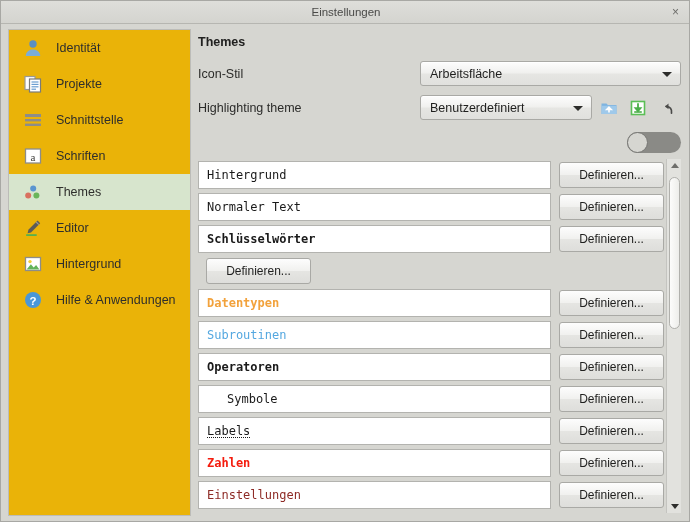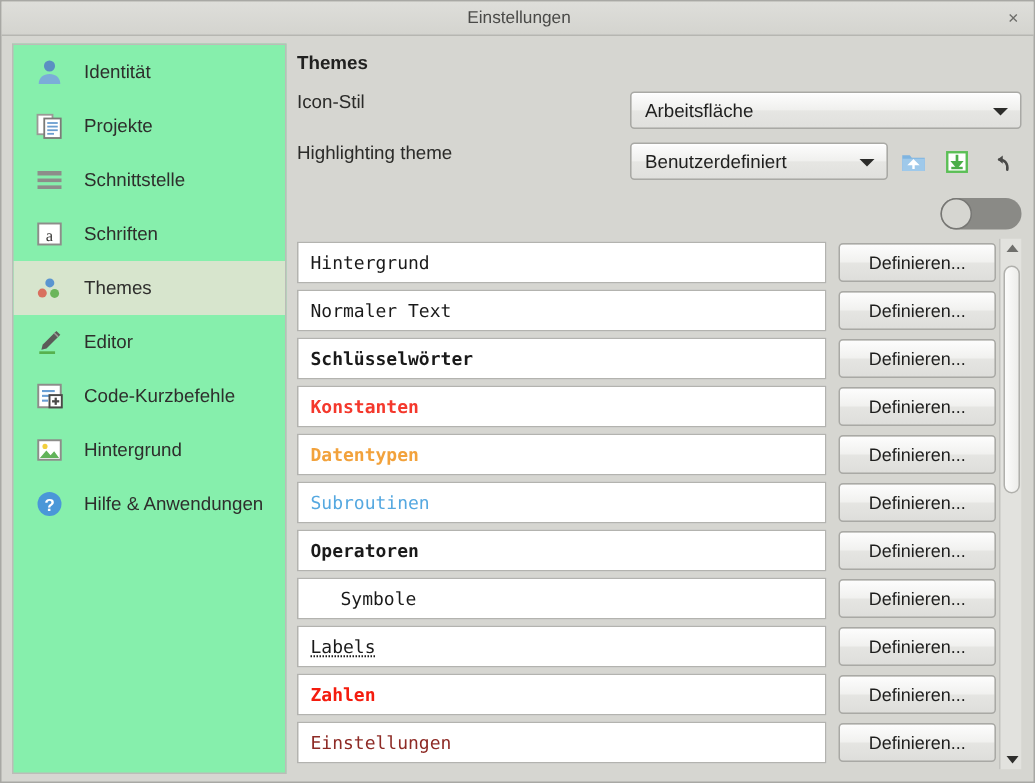--- a/index.html
+++ b/index.html
@@ -65,21 +65,21 @@
     box-sizing: border-box;
   }
 
   
   #sidebar {
     position: absolute;
     left: 7px;
     top: 5px;
     width: 183px;
     height: 487px;
-    background: #86efac;
+    background: #eab308;
     border: 1px solid #bcbcb8;
     box-sizing: border-box;
     overflow: hidden;
   }
   .side-item {
     position: relative;
     height: 36px;
     display: flex;
     align-items: center;
     padding-left: 13px;
@@ -122,21 +122,21 @@
     font-weight: bold;
     color: #212120;
   }
 
   .form-row {
     position: absolute;
     left: 3px;
     width: 483px;
     height: 26px;
     display: flex;
-    align-items: flex-start;
+    align-items: center;
   }
   #row-iconstyle { top: 32px; }
   #row-hltheme   { top: 66px; }
   #row-darkadapt { top: 100px; }
 
   .form-label {
     font-size: 12.5px;
     color: #2b2b29;
     white-space: nowrap;
   }
@@ -396,38 +396,20 @@
               <path d="M14.6 2.6l2.6 2.6-9.2 9.2-3.4.8.8-3.4z" fill="#5b5b58"></path>
               <path d="M13.2 4l2.6 2.6" stroke="#9a9a96" stroke-width="1.1"></path>
               <rect x="3.2" y="16.2" width="10.5" height="1.8" fill="#56b14e"></rect>
             </svg>
           </span>
           <span class="side-label">Editor</span>
         </div>
         <div class="side-item">
           <span class="side-ico">
             <svg width="20" height="20" viewBox="0 0 20 20">
-              <rect x="2.5" y="2.5" width="15" height="15" fill="#fff" stroke="#8d8d8a" stroke-width="1.3"></rect>
-              <g fill="#6a9fd4">
-                <rect x="5" y="6" width="8.5" height="1.4"></rect>
-                <rect x="5" y="9.2" width="6" height="1.4"></rect>
-                <rect x="5" y="12.4" width="4" height="1.4"></rect>
-              </g>
-              <rect x="10" y="9.4" width="8.2" height="8.2" fill="#fff" stroke="#4a4a48" stroke-width="1.3"></rect>
-              <g fill="#4a4a48">
-                <rect x="13.4" y="11.1" width="1.5" height="4.8"></rect>
-                <rect x="11.7" y="12.8" width="4.8" height="1.5"></rect>
-              </g>
-            </svg>
-          </span>
-          <span class="side-label">Code-Kurzbefehle</span>
-        </div>
-        <div class="side-item">
-          <span class="side-ico">
-            <svg width="20" height="20" viewBox="0 0 20 20">
               <rect x="2.5" y="3.5" width="15" height="13" fill="#fff" stroke="#8d8d8a" stroke-width="1.3"></rect>
               <circle cx="7" cy="7.6" r="1.7" fill="#f2cf3c"></circle>
               <path d="M3.6 15.4l4.3-5.1 2.8 3.2 2.4-2.6 3.3 4.5z" fill="#62b35a"></path>
             </svg>
           </span>
           <span class="side-label">Hintergrund</span>
         </div>
         <div class="side-item">
           <span class="side-ico">
             <svg width="20" height="20" viewBox="0 0 20 20">
@@ -502,23 +484,20 @@
               </div>
               <div class="define-btn">Definieren...</div>
             </div>
             <div class="theme-row">
               <div class="theme-field">
                 <span class="theme-text" style="color: rgb(26, 26, 26); font-weight: bold;">Schlüsselwörter</span>
               </div>
               <div class="define-btn">Definieren...</div>
             </div>
             <div class="theme-row">
-              <div class="theme-field">
-                <span class="theme-text" style="color: rgb(244, 56, 44); font-weight: bold;">Konstanten</span>
-              </div>
               <div class="define-btn">Definieren...</div>
             </div>
             <div class="theme-row">
               <div class="theme-field">
                 <span class="theme-text" style="color: rgb(242, 162, 60); font-weight: bold;">Datentypen</span>
               </div>
               <div class="define-btn">Definieren...</div>
             </div>
             <div class="theme-row">
               <div class="theme-field">

